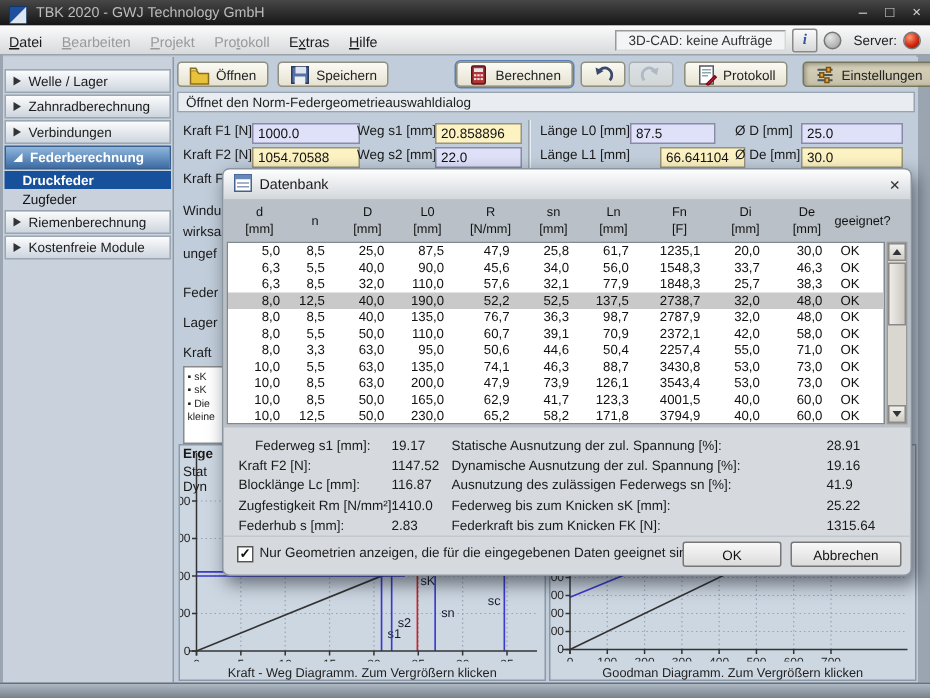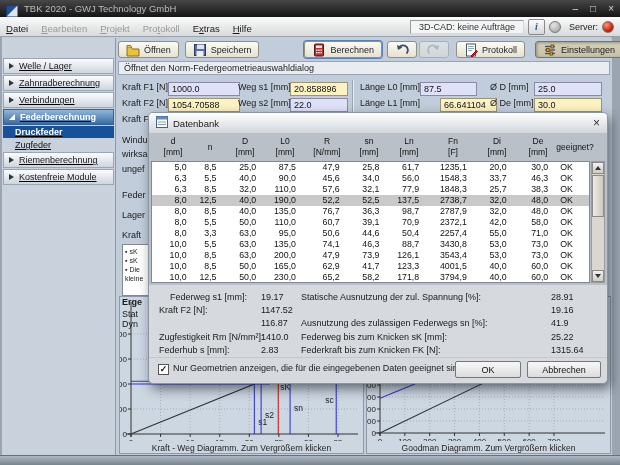--- a/index.html
+++ b/index.html
@@ -24,21 +24,21 @@
     font-weight:bold;color:#2a57a8;font-size:10px;line-height:13px;}
   .dot{width:10px;height:10px;border-radius:50%;border:1px solid #777;}
   .dot.gray{background:radial-gradient(circle at 35% 30%,#e6e6e6,#9a9a9a);}
   .dot.red{background:radial-gradient(circle at 35% 30%,#ff9a74,#d42a12 55%,#7e0e02);}
   .server-lbl{font-size:9px;color:#222;margin-left:4px;}
   .edge{position:absolute;background:#9aa5b1;z-index:0;}
   .bottombar{position:absolute;left:0;top:455px;width:620px;height:10px;
     background:linear-gradient(#aeb8c2,#78848f);border-top:1px solid #64707c;box-sizing:border-box;}
   
   .sidebar{position:absolute;left:2px;top:38px;width:114px;height:417px;background:#c9d2dc;
-    border-right:1px solid #8d99a7;box-sizing:border-box;padding-top:20px;text-decoration:underline;}
+    border-right:1px solid #8d99a7;box-sizing:border-box;padding-top:8px;}
   .side-h{height:14px;margin:0 1px 1px 1px;display:flex;align-items:center;gap:5px;padding-left:5px;
     background:linear-gradient(#fbfcfd,#cdd5de);border:1px solid #9aa6b2;font-size:9px;color:#1a1a1a;}
   .side-h.active{background:linear-gradient(#8fb6dc,#3d6ca3);border-color:#37608f;color:#fff;font-weight:bold;}
   .side-c{height:12px;margin:0 1px 1px 1px;display:flex;align-items:center;padding-left:12px;font-size:9px;color:#111;}
   .side-c.selected{background:#17519b;color:#fff;font-weight:bold;}
   .arr-col{width:0;height:0;border-top:3.5px solid transparent;border-bottom:3.5px solid transparent;border-left:5px solid #333;}
   .side-h.active .arr-exp{width:0;height:0;border-left:6px solid transparent;border-bottom:6px solid #fff;}
   
   .main-bg{position:absolute;left:117px;top:38px;width:495px;height:417px;background:#c1cdda;}
   .toolbar{position:absolute;left:118px;top:40px;height:19px;display:flex;align-items:center;z-index:2;}
@@ -620,27 +620,29 @@
         <span class="sb-btn sb-dn">
             <span class="tri-dn"></span>
           </span>
       </div>
     </div>
     <div class="dlg-results" id="results">
         <span class="res-row" style="left: 10px; top: 4px; width: 100px; padding-left: 11px;">Federweg s1 [mm]:</span>
         <span class="res-row" style="left: 112px; top: 4px;">19.17</span>
         <span class="res-row" style="left: 10px; top: 17.2px; width: 100px;">Kraft F2 [N]:</span>
         <span class="res-row" style="left: 112px; top: 17.2px;">1147.52</span>
+        <span class="res-row" style="left: 10px; top: 30.4px; width: 100px;">Blocklänge Lc [mm]:</span>
         <span class="res-row" style="left: 112px; top: 30.4px;">116.87</span>
         <span class="res-row" style="left: 10px; top: 43.6px; width: 100px;">Zugfestigkeit Rm [N/mm²]:</span>
         <span class="res-row" style="left: 112px; top: 43.6px;">1410.0</span>
         <span class="res-row" style="left: 10px; top: 56.8px; width: 100px;">Federhub s [mm]:</span>
         <span class="res-row" style="left: 112px; top: 56.8px;">2.83</span>
         <span class="res-row" style="left: 152px; top: 4px; width: 245px;">Statische Ausnutzung der zul. Spannung [%]:</span>
         <span class="res-row" style="left: 402px; top: 4px;">28.91</span>
+        <span class="res-row" style="left: 152px; top: 17.2px; width: 245px;">Dynamische Ausnutzung der zul. Spannung [%]:</span>
         <span class="res-row" style="left: 402px; top: 17.2px;">19.16</span>
         <span class="res-row" style="left: 152px; top: 30.4px; width: 245px;">Ausnutzung des zulässigen Federwegs sn [%]:</span>
         <span class="res-row" style="left: 402px; top: 30.4px;">41.9</span>
         <span class="res-row" style="left: 152px; top: 43.6px; width: 245px;">Federweg bis zum Knicken sK [mm]:</span>
         <span class="res-row" style="left: 402px; top: 43.6px;">25.22</span>
         <span class="res-row" style="left: 152px; top: 56.8px; width: 245px;">Federkraft bis zum Knicken FK [N]:</span>
         <span class="res-row" style="left: 402px; top: 56.8px;">1315.64</span>
       </div>
     <div class="dlg-footer">
       <span class="cbx" id="cbx">✓</span>

